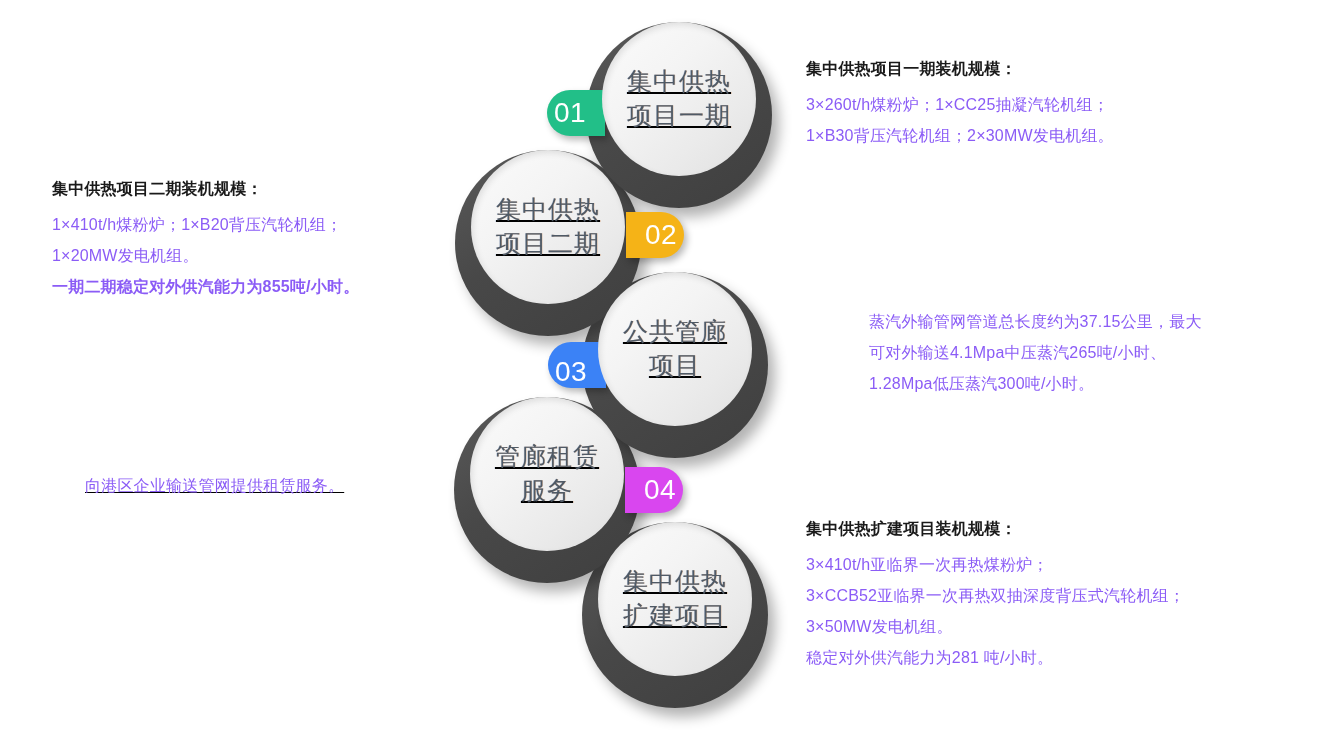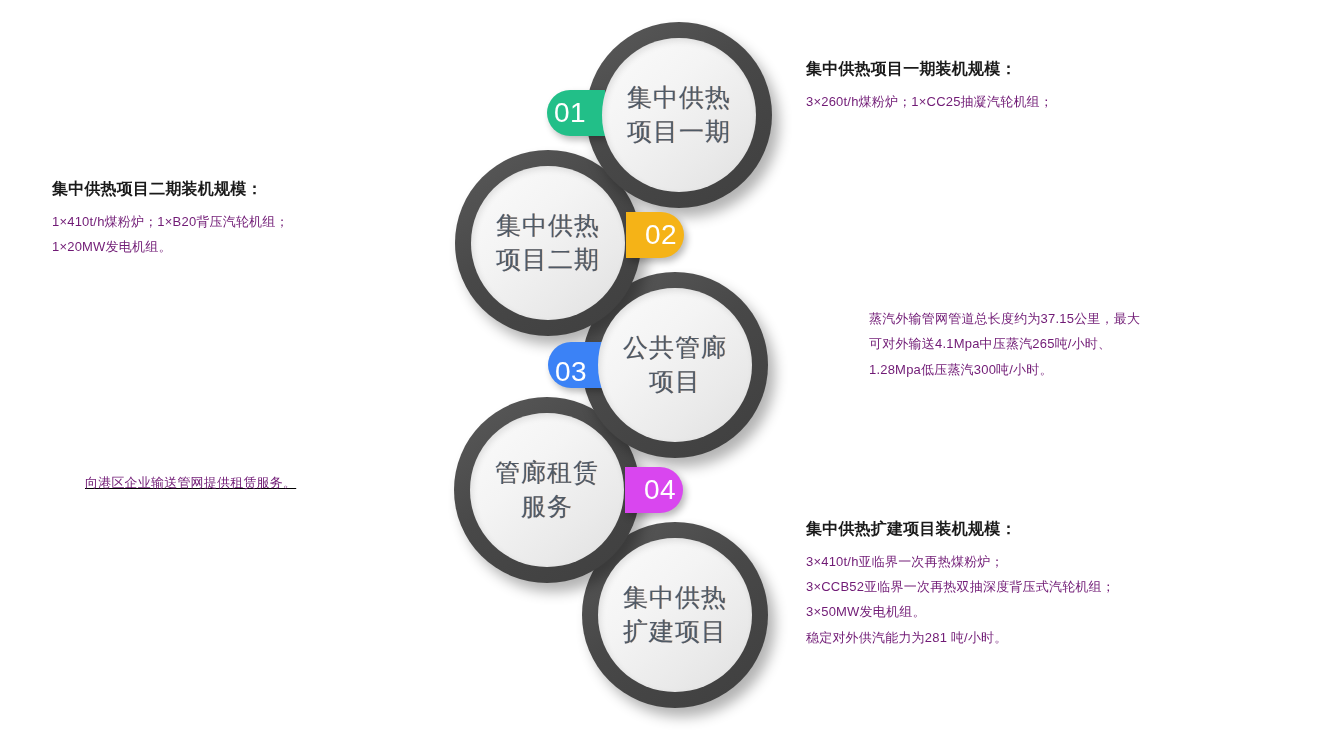--- a/index.html
+++ b/index.html
@@ -14,21 +14,21 @@
   #stage{position:absolute;left:0;top:0;width:1334px;height:740px;}
 
   
   .node{
     position:absolute;
     width:186px;height:186px;
     border-radius:50%;
     background:#4d4d4d;
     background-image:linear-gradient(145deg,#5a5a5a 0%,#484848 45%,#3f3f3f 100%);
     box-shadow:7px 9px 13px rgba(0,0,0,0.30);
-    display:flex;align-items:center;justify-content:center;
+    display:flex;align-items:flex-start;justify-content:center;text-decoration:underline;
   }
   .node .inner{
     width:154px;height:154px;
     border-radius:50%;
     background:linear-gradient(138deg,#fbfbfb 0%,#f4f4f4 38%,#eaeaea 72%,#e0e0e0 100%);
     box-shadow:inset 2px 3px 6px rgba(0,0,0,0.10);
     display:flex;align-items:center;justify-content:center;
     position:relative;
     z-index:3;
   }
@@ -71,22 +71,22 @@
   .tblock{position:absolute;}
   .tblock .hd{
     font-weight:bold;
     color:#1a1a1a;
     font-size:16px;
     line-height:1.42;
     margin-bottom:8px;
     letter-spacing:0.2px;
   }
   .tblock .ln{
-    color:#701a75;
-    font-size:13px;
+    color:#8b5cf6;
+    font-size:16px;
     line-height:1.95;
     letter-spacing:0.2px;
     white-space:nowrap;
   }
   .tblock .ln.bold{font-weight:bold;}
 </style>
 </head>
 <body style="background: rgb(255, 255, 255);">
 
 <div id="stage">
@@ -137,26 +137,28 @@
   <div class="node" style="left:586px;top:22px;">
     <div class="inner">
       <div class="label">集中供热
 项目一期</div>
     </div>
   </div>
 
   <div class="tblock" style="left:806px;top:58px;">
     <div class="hd">集中供热项目一期装机规模：</div>
     <div class="ln">3×260t/h煤粉炉；1×CC25抽凝汽轮机组；</div>
+    <div class="ln">1×B30背压汽轮机组；2×30MW发电机组。</div>
   </div>
 
   <div class="tblock" style="left:8px;top:178px;margin-left:44px;">
     <div class="hd">集中供热项目二期装机规模：</div>
     <div class="ln">1×410t/h煤粉炉；1×B20背压汽轮机组；</div>
     <div class="ln">1×20MW发电机组。</div>
+    <div class="ln bold">一期二期稳定对外供汽能力为855吨/小时。</div>
   </div>
 
   <div class="tblock" style="left:833px;top:306px;margin-left:36px;">
     <div class="ln">蒸汽外输管网管道总长度约为37.15公里，最大</div>
     <div class="ln">可对外输送4.1Mpa中压蒸汽265吨/小时、</div>
     <div class="ln">1.28Mpa低压蒸汽300吨/小时。</div>
   </div>
 
   <div class="tblock" style="left:85px;top:470px;text-decoration:underline;">
     <div class="ln">向港区企业输送管网提供租赁服务。</div>

